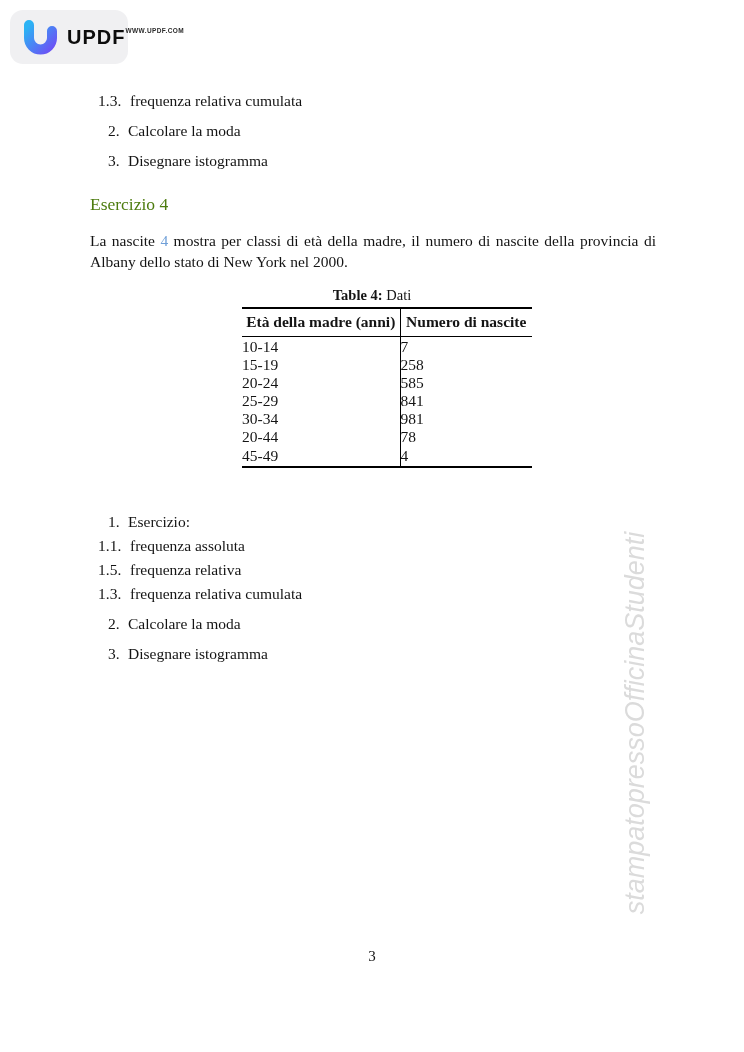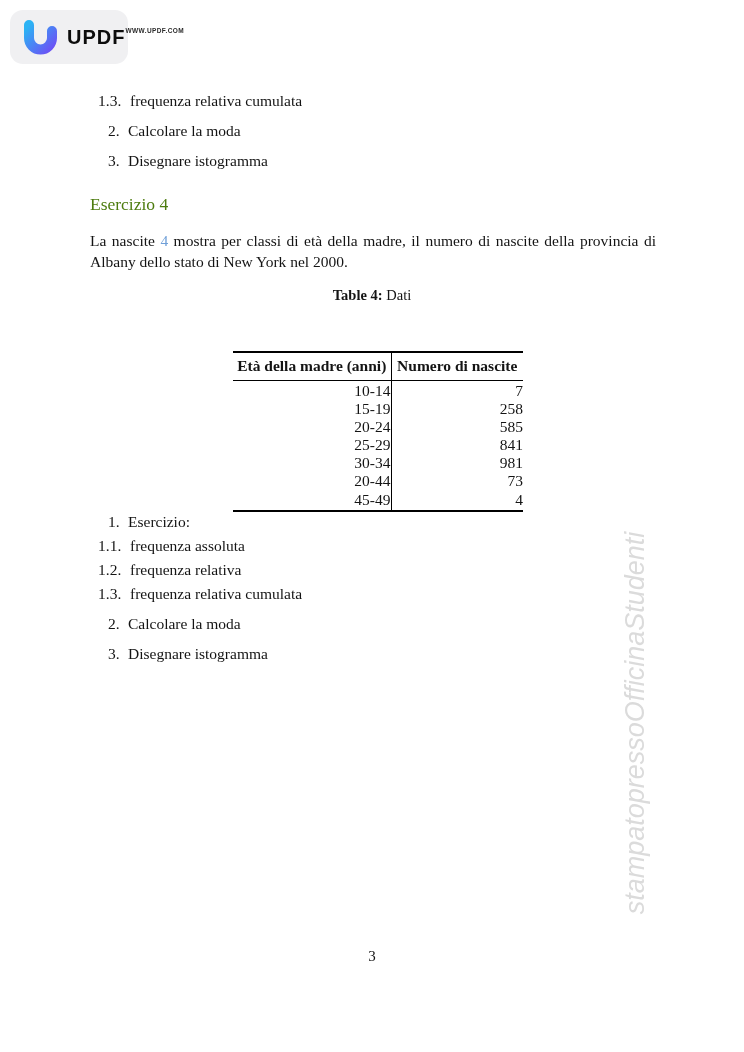--- a/index.html
+++ b/index.html
@@ -50,32 +50,32 @@
   }
   .ref-link { color:#6f9fd8; cursor:pointer; }
 
   .caption {
     position:absolute; left:227px; top:279px; width:290px;
     text-align:center; font-size:14.5px;margin-top:8px;
   }
   .caption b { font-weight:bold; }
 
   .dtable {
-    position:absolute; left:233px; top:307px; width:290px;
+    position:absolute; left:242px; top:307px; width:290px;
     border-collapse:collapse; font-size:15.5px;
-    border-top:2.2px solid #000; border-bottom:2.2px solid #000;margin-top:44px;
+    border-top:2.2px solid #000; border-bottom:2.2px solid #000;
   }
   .dtable th {
     font-weight:bold; text-align:center; line-height:20px;
     padding:3px 0 4px; border-bottom:1.6px solid #000;
   }
   .dtable th:first-child, .dtable td:first-child {
     border-right:1.2px solid #000; width:158px;
   }
-  .dtable td { text-align:right; line-height:18.1px; }
+  .dtable td { text-align:left; line-height:18.1px; }
   .dtable tr.first td { padding-top:1px; }
   .dtable tr.last td { padding-bottom:1px; }
 
   .watermark {
     position:absolute; left:435px; top:708px; width:400px; height:30px;
     transform:rotate(-90deg);
     font-family:"Liberation Sans", sans-serif; font-style:italic;
     font-size:27px; color:#dbdbdb; text-align:center; white-space:nowrap;
   }
 
@@ -148,38 +148,38 @@
         <tr>
           <td>25-29</td>
           <td>841</td>
         </tr>
         <tr>
           <td>30-34</td>
           <td>981</td>
         </tr>
         <tr>
           <td>20-44</td>
-          <td>73</td>
+          <td>78</td>
         </tr>
         <tr class="last">
           <td>45-49</td>
           <td>4</td>
         </tr>
     </tbody>
   </table>
 
   <div class="list" id="bottom-list">
     <div class="li level-1">
         <span class="marker">1.</span><span>Esercizio:</span>
       </div>
       <div class="li level-2">
         <span class="marker">1.1.</span><span>frequenza assoluta</span>
       </div>
       <div class="li level-2">
-        <span class="marker">1.2.</span><span>frequenza relativa</span>
+        <span class="marker">1.5.</span><span>frequenza relativa</span>
       </div>
       <div class="li level-2">
         <span class="marker">1.3.</span><span>frequenza relativa cumulata</span>
       </div>
       <div class="li level-1">
         <span class="marker">2.</span><span>Calcolare la moda</span>
       </div>
       <div class="li level-1">
         <span class="marker">3.</span><span>Disegnare istogramma</span>
       </div>

